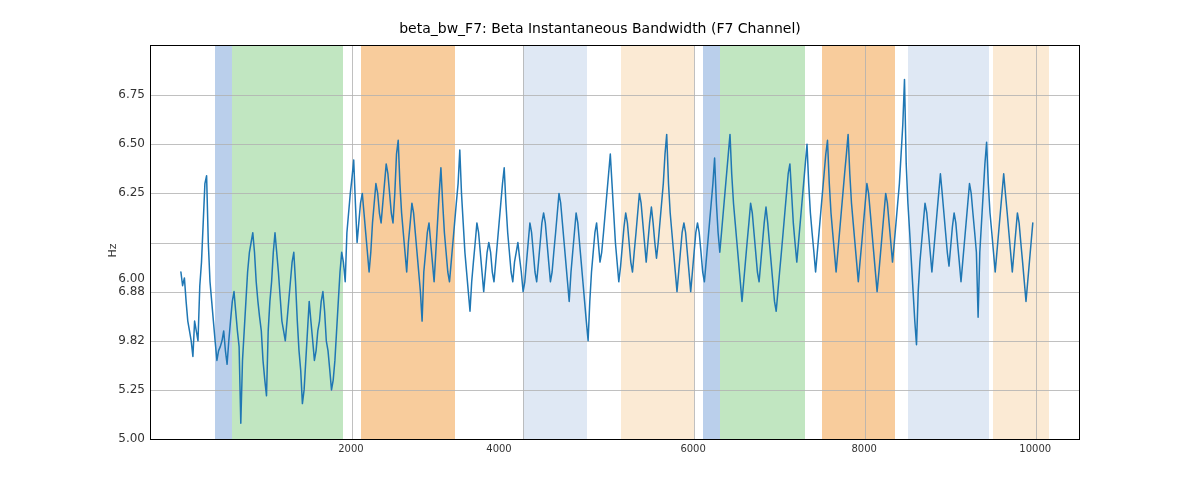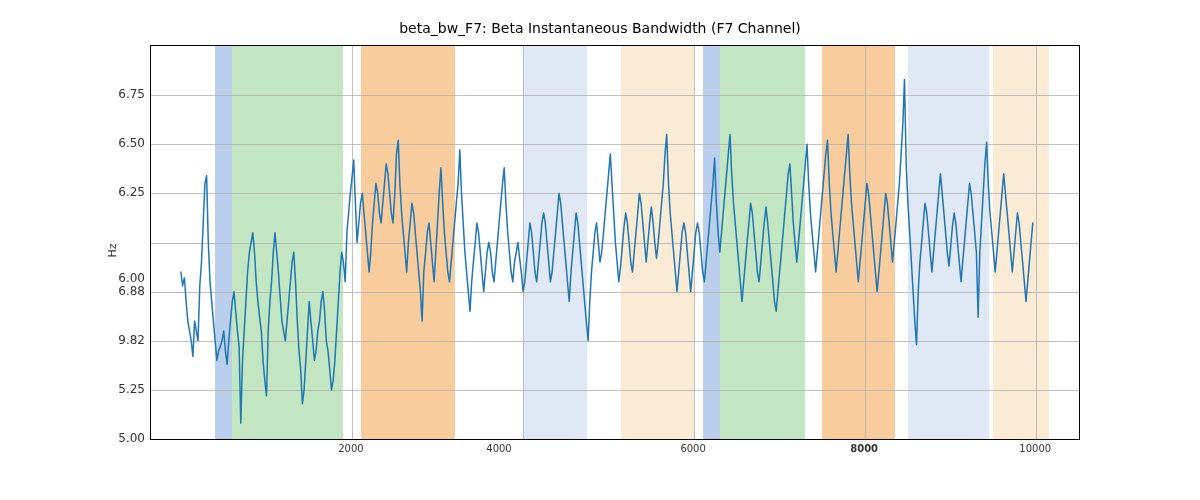--- a/index.html
+++ b/index.html
@@ -152,21 +152,21 @@
       <svg class="line-svg" id="line-svg" viewBox="0 0 928 393" preserveAspectRatio="none">
         <path id="line-path" class="line-path" d="M29.9 226.0 L31.6 239.7 L33.4 231.9 L35.1 255.4 L36.8 275.1 L38.5 284.9 L40.2 294.8 L41.9 310.5 L43.6 275.1 L45.3 284.9 L47.0 294.8 L48.8 239.7 L50.5 216.1 L52.2 176.9 L53.9 137.6 L55.6 129.7 L57.3 196.5 L59.0 235.8 L60.7 255.4 L62.4 275.1 L64.1 294.8 L65.9 314.4 L67.6 304.6 L69.3 300.6 L71.0 294.8 L72.7 284.9 L74.4 304.6 L76.1 318.3 L77.8 294.8 L79.5 275.1 L81.3 255.4 L83.0 245.6 L84.7 265.3 L86.4 284.9 L88.1 300.6 L89.8 377.3 L91.5 314.4 L93.2 284.9 L94.9 255.4 L96.6 226.0 L98.4 206.3 L100.1 196.5 L101.8 186.7 L103.5 206.3 L105.2 235.8 L106.9 255.4 L108.6 271.2 L110.3 284.9 L112.0 314.4 L113.8 334.1 L115.5 349.8 L117.2 284.9 L118.9 255.4 L120.6 235.8 L122.3 206.3 L124.0 186.7 L125.7 206.3 L127.4 226.0 L129.2 251.5 L130.9 275.1 L132.6 284.9 L134.3 294.8 L136.0 275.1 L137.7 255.4 L139.4 235.8 L141.1 216.1 L142.8 206.3 L144.5 235.8 L146.3 275.1 L148.0 304.6 L149.7 324.2 L151.4 357.6 L153.1 343.9 L154.8 314.4 L156.5 284.9 L158.2 255.4 L159.9 275.1 L161.7 294.8 L163.4 314.4 L165.1 304.6 L166.8 284.9 L168.5 275.1 L170.2 255.4 L171.9 245.6 L173.6 265.3 L175.3 294.8 L177.0 304.6 L178.8 324.2 L180.5 343.9 L182.2 334.1 L183.9 314.4 L185.6 284.9 L187.3 255.4 L189.0 226.0 L190.7 206.3 L192.4 216.1 L194.2 235.8 L195.9 186.7 L197.6 167.0 L199.3 147.4 L201.0 131.7 L202.7 114.0 L204.4 157.2 L206.1 196.5 L207.8 176.9 L209.5 157.2 L211.3 147.4 L213.0 167.0 L214.7 186.7 L216.4 206.3 L218.1 226.0 L219.8 206.3 L221.5 176.9 L223.2 157.2 L224.9 137.6 L226.7 147.4 L228.4 167.0 L230.1 176.9 L231.8 157.2 L233.5 137.6 L235.2 117.9 L236.9 127.7 L238.6 147.4 L240.3 167.0 L242.0 176.9 L243.8 147.4 L245.5 108.1 L247.2 94.3 L248.9 137.6 L250.6 167.0 L252.3 186.7 L254.0 206.3 L255.7 226.0 L257.4 196.5 L259.2 176.9 L260.9 157.2 L262.6 167.0 L264.3 186.7 L266.0 206.3 L267.7 226.0 L269.4 245.6 L271.1 275.1 L272.8 226.0 L274.6 206.3 L276.3 186.7 L278.0 176.9 L279.7 196.5 L281.4 216.1 L283.1 235.8 L284.8 206.3 L286.5 176.9 L288.2 147.4 L289.9 121.8 L291.7 157.2 L293.4 186.7 L295.1 206.3 L296.8 226.0 L298.5 235.8 L300.2 216.1 L301.9 196.5 L303.6 176.9 L305.3 157.2 L307.1 137.6 L308.8 104.1 L310.5 147.4 L312.2 176.9 L313.9 206.3 L315.6 226.0 L317.3 245.6 L319.0 265.3 L320.7 235.8 L322.4 216.1 L324.2 196.5 L325.9 176.9 L327.6 186.7 L329.3 206.3 L331.0 226.0 L332.7 245.6 L334.4 226.0 L336.1 206.3 L337.8 196.5 L339.6 206.3 L341.3 226.0 L343.0 235.8 L344.7 216.1 L346.4 196.5 L348.1 176.9 L349.8 157.2 L351.5 137.6 L353.2 121.8 L354.9 157.2 L356.7 186.7 L358.4 206.3 L360.1 226.0 L361.8 235.8 L363.5 216.1 L365.2 206.3 L366.9 196.5 L368.6 212.2 L370.3 226.0 L372.1 245.6 L373.8 235.8 L375.5 216.1 L377.2 196.5 L378.9 176.9 L380.6 186.7 L382.3 206.3 L384.0 226.0 L385.7 235.8 L387.5 216.1 L389.2 196.5 L390.9 176.9 L392.6 167.0 L394.3 176.9 L396.0 196.5 L397.7 216.1 L399.4 235.8 L401.1 226.0 L402.8 206.3 L404.6 186.7 L406.3 167.0 L408.0 147.4 L409.7 157.2 L411.4 176.9 L413.1 196.5 L414.8 216.1 L416.5 235.8 L418.2 255.4 L420.0 226.0 L421.7 206.3 L423.4 186.7 L425.1 167.0 L426.8 176.9 L428.5 196.5 L430.2 216.1 L431.9 235.8 L433.6 255.4 L435.3 275.1 L437.1 294.8 L438.8 255.4 L440.5 226.0 L442.2 206.3 L443.9 186.7 L445.6 176.9 L447.3 196.5 L449.0 216.1 L450.7 206.3 L452.5 186.7 L454.2 167.0 L455.9 147.4 L457.6 127.7 L459.3 108.1 L461.0 137.6 L462.7 167.0 L464.4 196.5 L466.1 216.1 L467.8 235.8 L469.6 220.1 L471.3 200.4 L473.0 180.8 L474.7 167.0 L476.4 176.9 L478.1 196.5 L479.8 216.1 L481.5 226.0 L483.2 206.3 L485.0 186.7 L486.7 167.0 L488.4 147.4 L490.1 157.2 L491.8 176.9 L493.5 196.5 L495.2 216.1 L496.9 196.5 L498.6 176.9 L500.4 161.1 L502.1 176.9 L503.8 196.5 L505.5 212.2 L507.2 196.5 L508.9 176.9 L510.6 157.2 L512.3 137.6 L514.0 108.1 L515.7 88.4 L517.5 137.6 L519.2 167.0 L520.9 186.7 L522.6 206.3 L524.3 226.0 L526.0 245.6 L527.7 226.0 L529.4 206.3 L531.1 186.7 L532.9 176.9 L534.6 186.7 L536.3 206.3 L538.0 226.0 L539.7 245.6 L541.4 226.0 L543.1 206.3 L544.8 186.7 L546.5 176.9 L548.2 186.7 L550.0 206.3 L551.7 226.0 L553.4 235.8 L555.1 216.1 L556.8 196.5 L558.5 176.9 L560.2 157.2 L561.9 137.6 L563.6 112.0 L565.4 157.2 L567.1 186.7 L568.8 206.3 L570.5 186.7 L572.2 167.0 L573.9 147.4 L575.6 127.7 L577.3 108.1 L579.0 88.4 L580.7 127.7 L582.5 157.2 L584.2 176.9 L585.9 196.5 L587.6 216.1 L589.3 235.8 L591.0 255.4 L592.7 235.8 L594.4 216.1 L596.1 196.5 L597.9 176.9 L599.6 157.2 L601.3 167.0 L603.0 186.7 L604.7 206.3 L606.4 226.0 L608.1 235.8 L609.8 216.1 L611.5 196.5 L613.2 176.9 L615.0 161.1 L616.7 176.9 L618.4 196.5 L620.1 216.1 L621.8 235.8 L623.5 255.4 L625.2 265.3 L626.9 245.6 L628.6 226.0 L630.4 206.3 L632.1 186.7 L633.8 167.0 L635.5 147.4 L637.2 127.7 L638.9 117.9 L640.6 147.4 L642.3 176.9 L644.0 196.5 L645.8 216.1 L647.5 196.5 L649.2 176.9 L650.9 157.2 L652.6 137.6 L654.3 117.9 L656.0 98.3 L657.7 137.6 L659.4 167.0 L661.1 186.7 L662.9 206.3 L664.6 226.0 L666.3 206.3 L668.0 186.7 L669.7 167.0 L671.4 147.4 L673.1 127.7 L674.8 108.1 L676.5 94.3 L678.3 137.6 L680.0 167.0 L681.7 186.7 L683.4 206.3 L685.1 226.0 L686.8 206.3 L688.5 186.7 L690.2 167.0 L691.9 147.4 L693.6 127.7 L695.4 108.1 L697.1 88.4 L698.8 127.7 L700.5 157.2 L702.2 176.9 L703.9 196.5 L705.6 216.1 L707.3 235.8 L709.0 216.1 L710.8 196.5 L712.5 176.9 L714.2 157.2 L715.9 137.6 L717.6 147.4 L719.3 167.0 L721.0 186.7 L722.7 206.3 L724.4 226.0 L726.1 245.6 L727.9 226.0 L729.6 206.3 L731.3 186.7 L733.0 167.0 L734.7 147.4 L736.4 157.2 L738.1 176.9 L739.8 196.5 L741.5 216.1 L743.3 196.5 L745.0 176.9 L746.7 157.2 L748.4 137.6 L750.1 108.1 L751.8 78.6 L753.5 33.4 L755.2 117.9 L756.9 157.2 L758.7 186.7 L760.4 216.1 L762.1 245.6 L763.8 275.1 L765.5 298.7 L767.2 245.6 L768.9 216.1 L770.6 196.5 L772.3 176.9 L774.0 157.2 L775.8 167.0 L777.5 186.7 L779.2 206.3 L780.9 226.0 L782.6 206.3 L784.3 186.7 L786.0 167.0 L787.7 147.4 L789.4 127.7 L791.2 147.4 L792.9 167.0 L794.6 186.7 L796.3 206.3 L798.0 220.1 L799.7 200.4 L801.4 180.8 L803.1 167.0 L804.8 176.9 L806.5 196.5 L808.3 216.1 L810.0 235.8 L811.7 216.1 L813.4 196.5 L815.1 176.9 L816.8 157.2 L818.5 137.6 L820.2 147.4 L821.9 167.0 L823.7 186.7 L825.4 206.3 L827.1 271.2 L828.8 206.3 L830.5 176.9 L832.2 147.4 L833.9 117.9 L835.6 96.3 L837.3 137.6 L839.0 167.0 L840.8 186.7 L842.5 206.3 L844.2 226.0 L845.9 206.3 L847.6 186.7 L849.3 167.0 L851.0 147.4 L852.7 127.7 L854.4 147.4 L856.2 167.0 L857.9 186.7 L859.6 206.3 L861.3 226.0 L863.0 206.3 L864.7 186.7 L866.4 167.0 L868.1 176.9 L869.8 196.5 L871.6 216.1 L873.3 235.8 L875.0 255.4 L876.7 235.8 L878.4 216.1 L880.1 196.5 L881.8 176.9 "></path>
       </svg>
     </div>
   </div>
 
   <div id="xtick-layer">
       <div class="xtick-label" style="left: 350.995px;">2000</div>
       <div class="xtick-label" style="left: 499px;">4000</div>
       <div class="xtick-label" style="left: 693.115px;">6000</div>
-      <div class="xtick-label" style="left: 864.175px; font-weight: bold;">8000</div>
+      <div class="xtick-label" style="left: 864.175px;">8000</div>
       <div class="xtick-label" style="left: 1035.24px;">10000</div>
     </div>
   <div id="ytick-layer">
       <div class="ytick-label" style="top: 438px;">5.00</div>
       <div class="ytick-label" style="top: 388.875px;">5.25</div>
       <div class="ytick-label" style="top: 339.75px;">9.82</div>
       <div class="ytick-label" style="top: 290.625px;">6.88</div>
       <div class="ytick-label" style="top: 241.5px; margin-top: 36px;">6.00</div>
       <div class="ytick-label" style="top: 192.375px;">6.25</div>
       <div class="ytick-label" style="top: 143.25px;">6.50</div>

